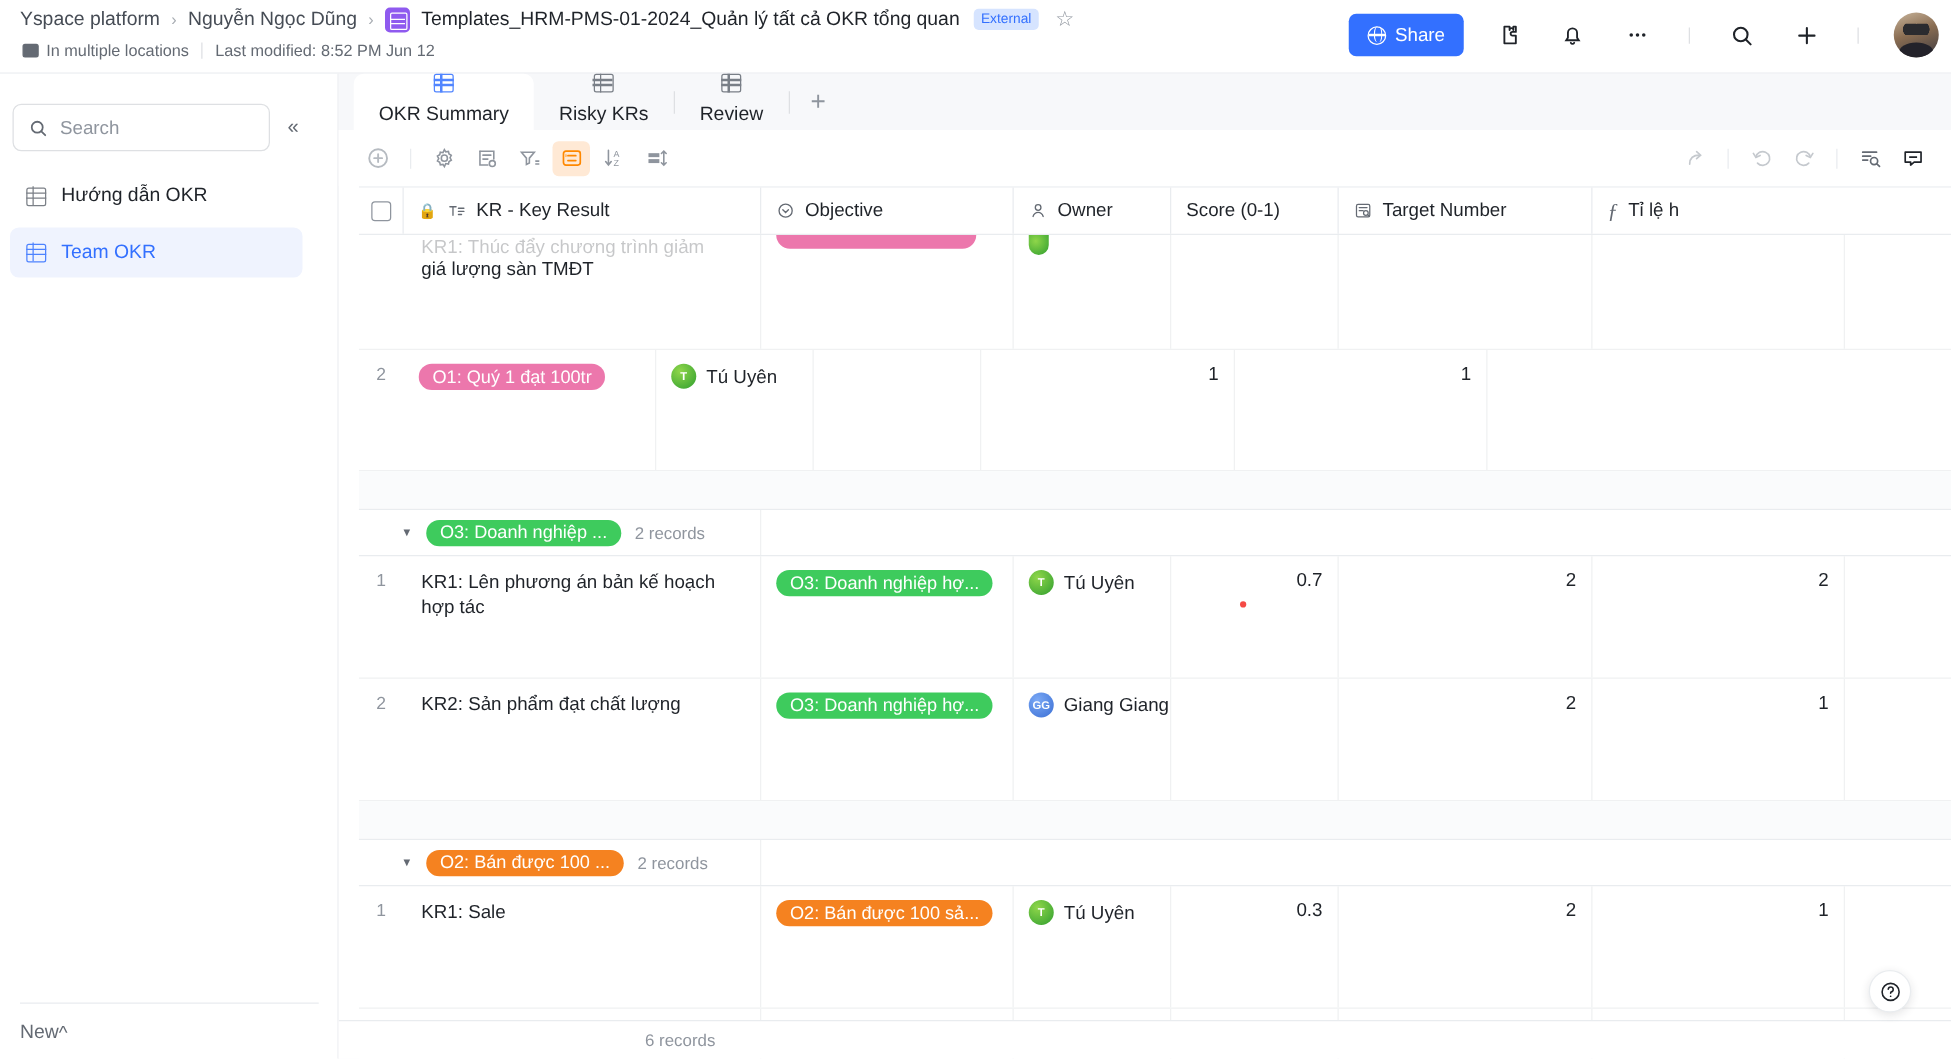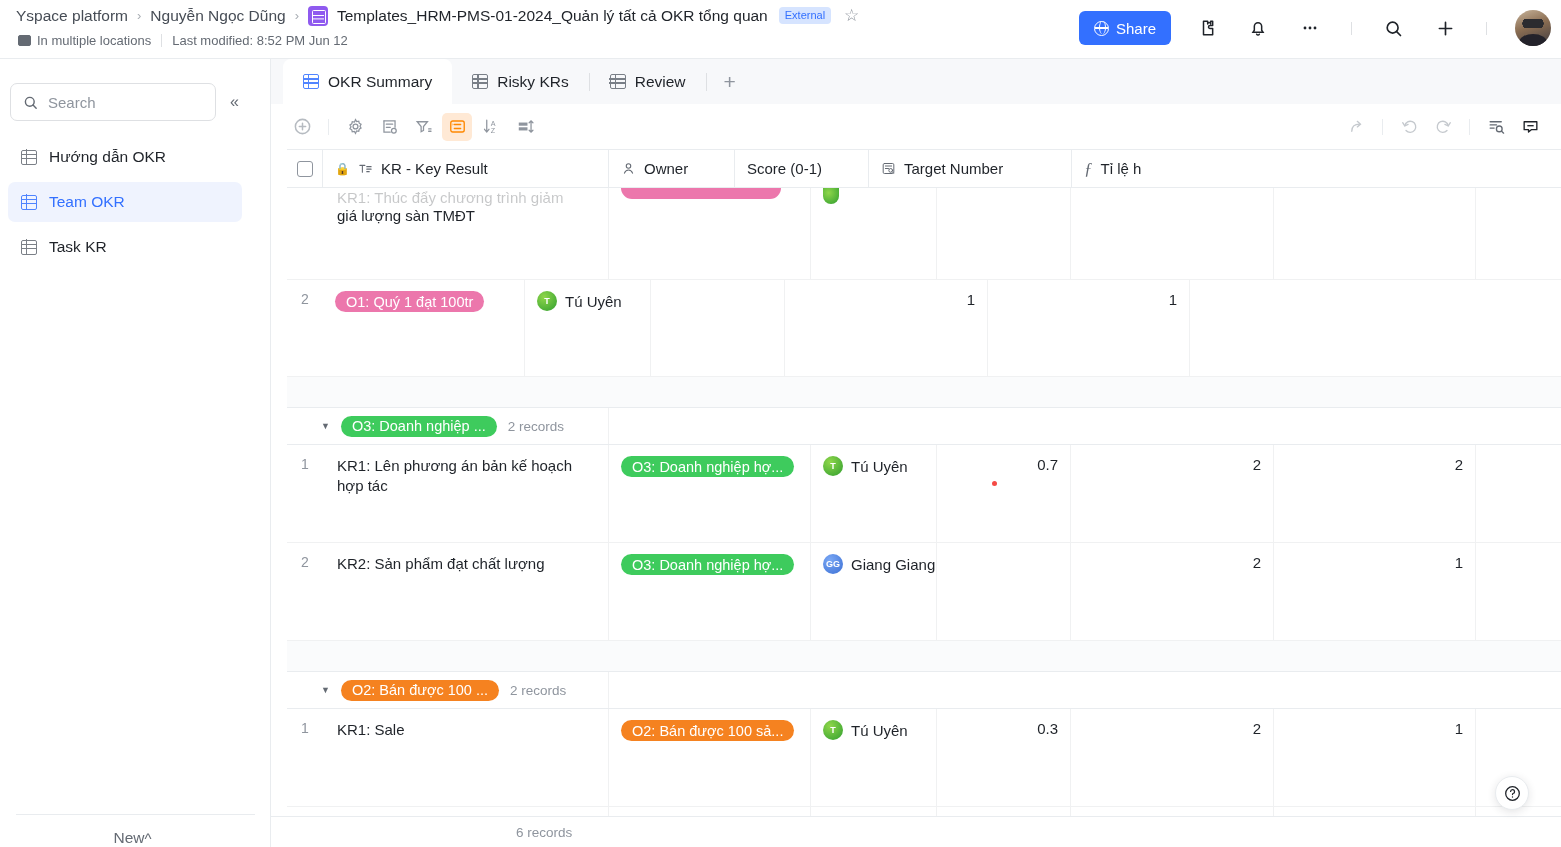--- a/index.html
+++ b/index.html
@@ -146,38 +146,38 @@
     width:1.3px; height:15px; background: currentColor;
   }
   .nav-item .grid-icon { color: #646a73; }
   .nav-item.active .grid-icon { color: #3370ff; }
 
   .sidebar-footer {
     position: absolute; left: 16px; bottom: 0; width: 239px;
   }
   .sb-divider { height: 1px; background: #e9ecef; margin-bottom: 10px; }
   .new-row {
-    display: flex; align-items: center; justify-content: center;
-    font-size: 15.5px; color: #646a73; padding: 4px 6px 0 0; cursor: pointer;
+    display: flex; align-items: center; justify-content: flex-start;
+    font-size: 15.5px; color: #646a73; padding: 4px 6px 12px 0; cursor: pointer;
   }
   .chevron-up { color: #646a73; font-size: 15px; }
 
   
   .main {
     position: absolute; left: 271px; top: 59px; width: 1290px; height: 788px;
     background: #f7f8fa;
   }
   .tabs {
     height: 45px; display: flex; align-items: flex-end;
     background: #f7f8fa; padding-left: 12px; gap: 0;
   }
   .tab {
     display: flex; align-items: center; gap: 9px; height: 45px;
     padding: 0 20px; font-size: 15.5px; color: #1f2329;
-    cursor: pointer; border-radius: 8px 8px 0 0;
+    cursor: pointer; border-radius: 8px 8px 0 0; flex-direction: column;
   }
   .tab.active { background: #fff; font-weight: 400; }
   .tab .grid-icon { color: #646a73; }
   .tab.active .grid-icon { color: #3370ff; }
   .tab-sep { width: 1px; height: 18px; background: #dee0e3; align-self: center; }
   .tab-add {
     width: 34px; height: 34px; display: flex; align-items: center;
     justify-content: center; color: #8f959e; font-size: 21px;
     cursor: pointer; align-self: center; margin-left: 6px;
   }
@@ -378,24 +378,20 @@
     </div>
 
     <div class="nav">
       <div class="nav-item">
         <span class="grid-icon"></span>
         <span>Hướng dẫn OKR</span>
       </div>
       <div class="nav-item active">
         <span class="grid-icon"></span>
         <span>Team OKR</span>
-      </div>
-      <div class="nav-item">
-        <span class="grid-icon"></span>
-        <span>Task KR</span>
       </div>
     </div>
 
     <div class="sidebar-footer">
       <div class="sb-divider"></div>
       <div class="new-row">
         <span>New</span>
         <span class="chevron-up">^</span>
       </div>
     </div>
@@ -516,20 +512,27 @@
             <span class="chk"></span>
           </div>
           <div class="th c-kr">
             <span class="lock-icon">🔒</span>
             <svg class="hicon" width="15" height="15" viewBox="0 0 24 24" fill="none" stroke="#646a73" stroke-width="1.7" stroke-linecap="round">
                 <path d="M3 7h8M7 7v11"></path>
                 <path d="M14 9h7M14 13h7M14 17h4"></path>
               </svg>
             <span>KR - Key Result</span>
           </div>
+          <div class="th c-obj">
+            <svg class="hicon" width="15" height="15" viewBox="0 0 24 24" fill="none" stroke="#646a73" stroke-width="1.7" stroke-linecap="round">
+                <circle cx="12" cy="12" r="8.4"></circle>
+                <path d="M8.4 10.8 12 14.4l3.6-3.6"></path>
+              </svg>
+            <span>Objective</span>
+          </div>
           <div class="th c-owner">
             <svg class="hicon" width="15" height="15" viewBox="0 0 24 24" fill="none" stroke="#646a73" stroke-width="1.7" stroke-linecap="round">
                 <circle cx="12" cy="8" r="3.6"></circle>
                 <path d="M5.5 19.5c1.2-3.6 4-5.2 6.5-5.2s5.3 1.6 6.5 5.2"></path>
               </svg>
             <span>Owner</span>
           </div>
           <div class="th c-score">
             <span>Score  (0-1)</span>
           </div>

